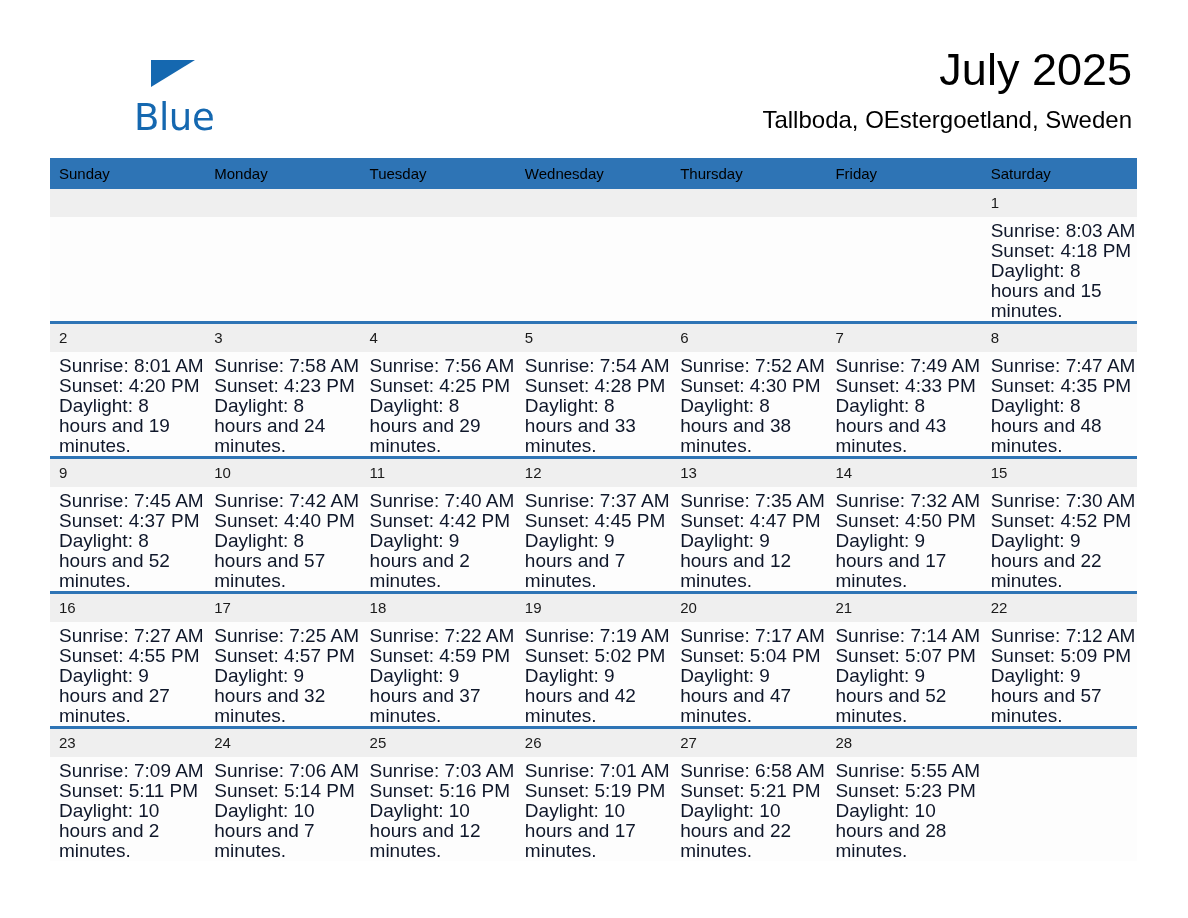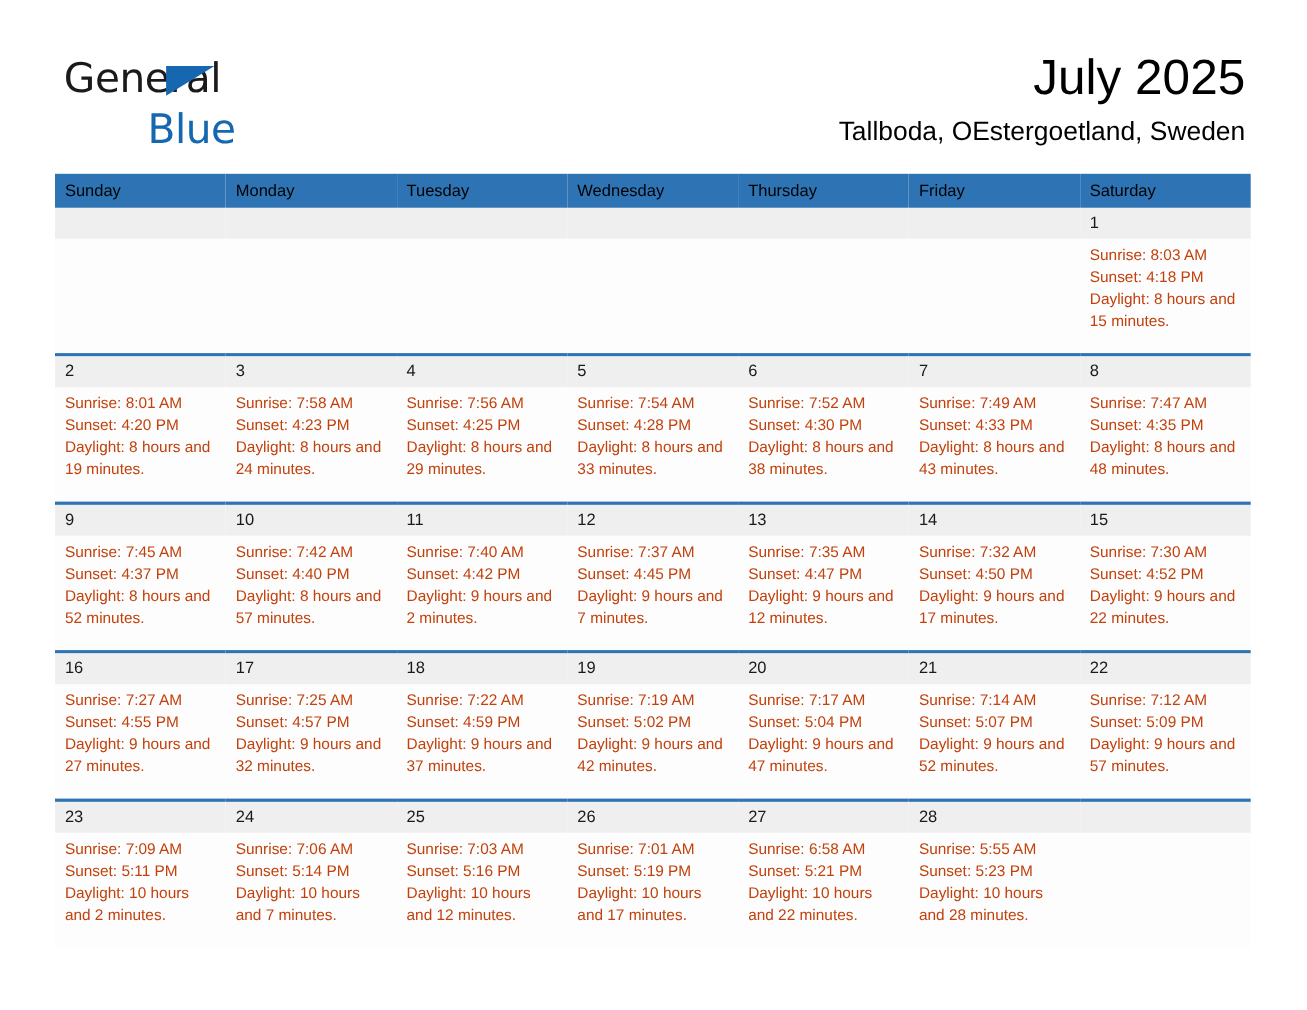--- a/index.html
+++ b/index.html
@@ -127,36 +127,35 @@
   .daynum {
     background: #efefef;
     font-size: 15px;
     line-height: 18px;
     color: #1a1a1a;
     padding: 5px 0 5px 9px;
     height: 18px;
   }
   .dayinfo {
     padding: 4px 8px 0 9px;
-    font-size: 14px;
+    font-size: 19px;
     line-height: 20px;
-    color: #c2410c;
+    color: #0f172a;
   }
   .dayinfo div { white-space: nowrap; }
   .dayinfo .daylight { white-space: normal; }
 </style>
 </head>
 <body>
 
 <div class="page">
 
   <div class="header">
 
     <div class="brand">
-      <span class="brand-general">General</span>
       <span class="brand-tri"></span>
       <span class="brand-blue">Blue</span>
     </div>
 
     <div class="title-block">
       <div class="cal-title">July 2025</div>
       <div class="cal-subtitle">Tallboda, OEstergoetland, Sweden</div>
     </div>
 
   </div>

